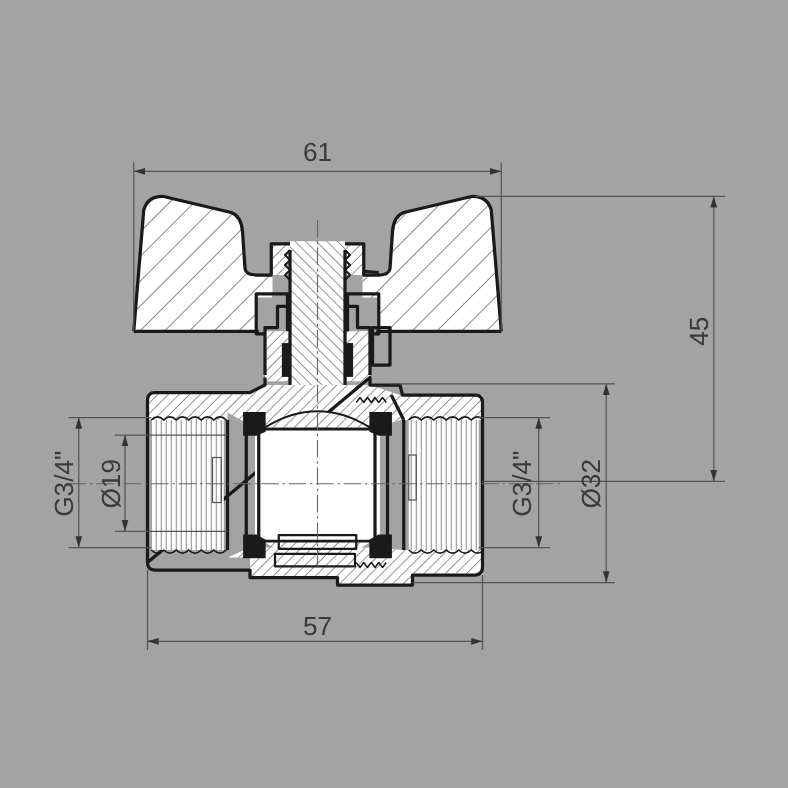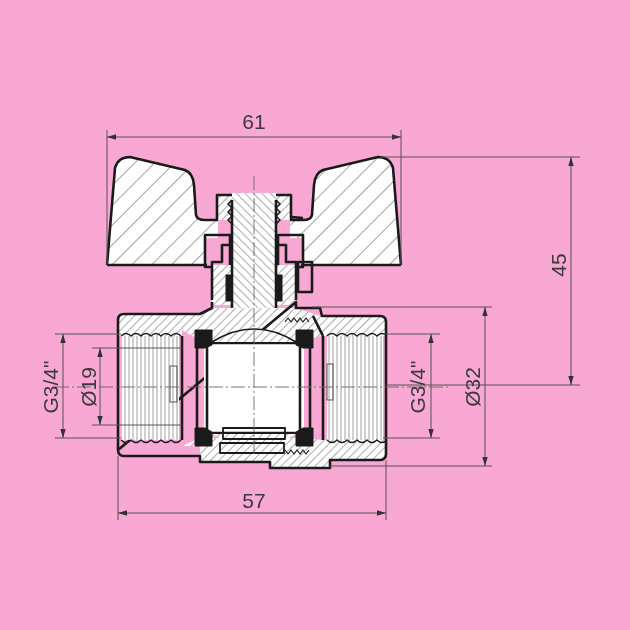--- a/index.html
+++ b/index.html
@@ -1,17 +1,17 @@
 <!DOCTYPE html>
 <html><head>
 <meta charset="utf-8">
 <style>
   html, body { margin: 0; padding: 0; background: #ffffff; }
   body { width: 630px; height: 630px; overflow: hidden; }
-  #canvas { position: relative; width: 630px; height: 630px; background: #f9a8d4; }
+  #canvas { position: relative; width: 630px; height: 630px; background: #a3a3a3; }
   svg { position: absolute; left: 0; top: 0; }
   .dim-text { font-family: "Liberation Sans", "DejaVu Sans", sans-serif; font-size: 21px; fill: #3a3a3a; }
   .outline { fill: none; stroke: #1a1a1a; stroke-width: 2.6; stroke-linejoin: round; }
   .thin { fill: none; stroke: #555; stroke-width: 1; }
   .dimline { fill: none; stroke: #555; stroke-width: 1; }
   .center { fill: none; stroke: #666; stroke-width: 0.9; stroke-dasharray: 14 3 2 3; }
   .hatchfill { fill: url(#hatch); stroke: none; }
   .hatchfill2 { fill: url(#hatch2); stroke: none; }
   .seal { fill: #1a1a1a; stroke: #1a1a1a; stroke-width: 1; }
   .threadfill { fill: url(#threads); stroke: none; }

